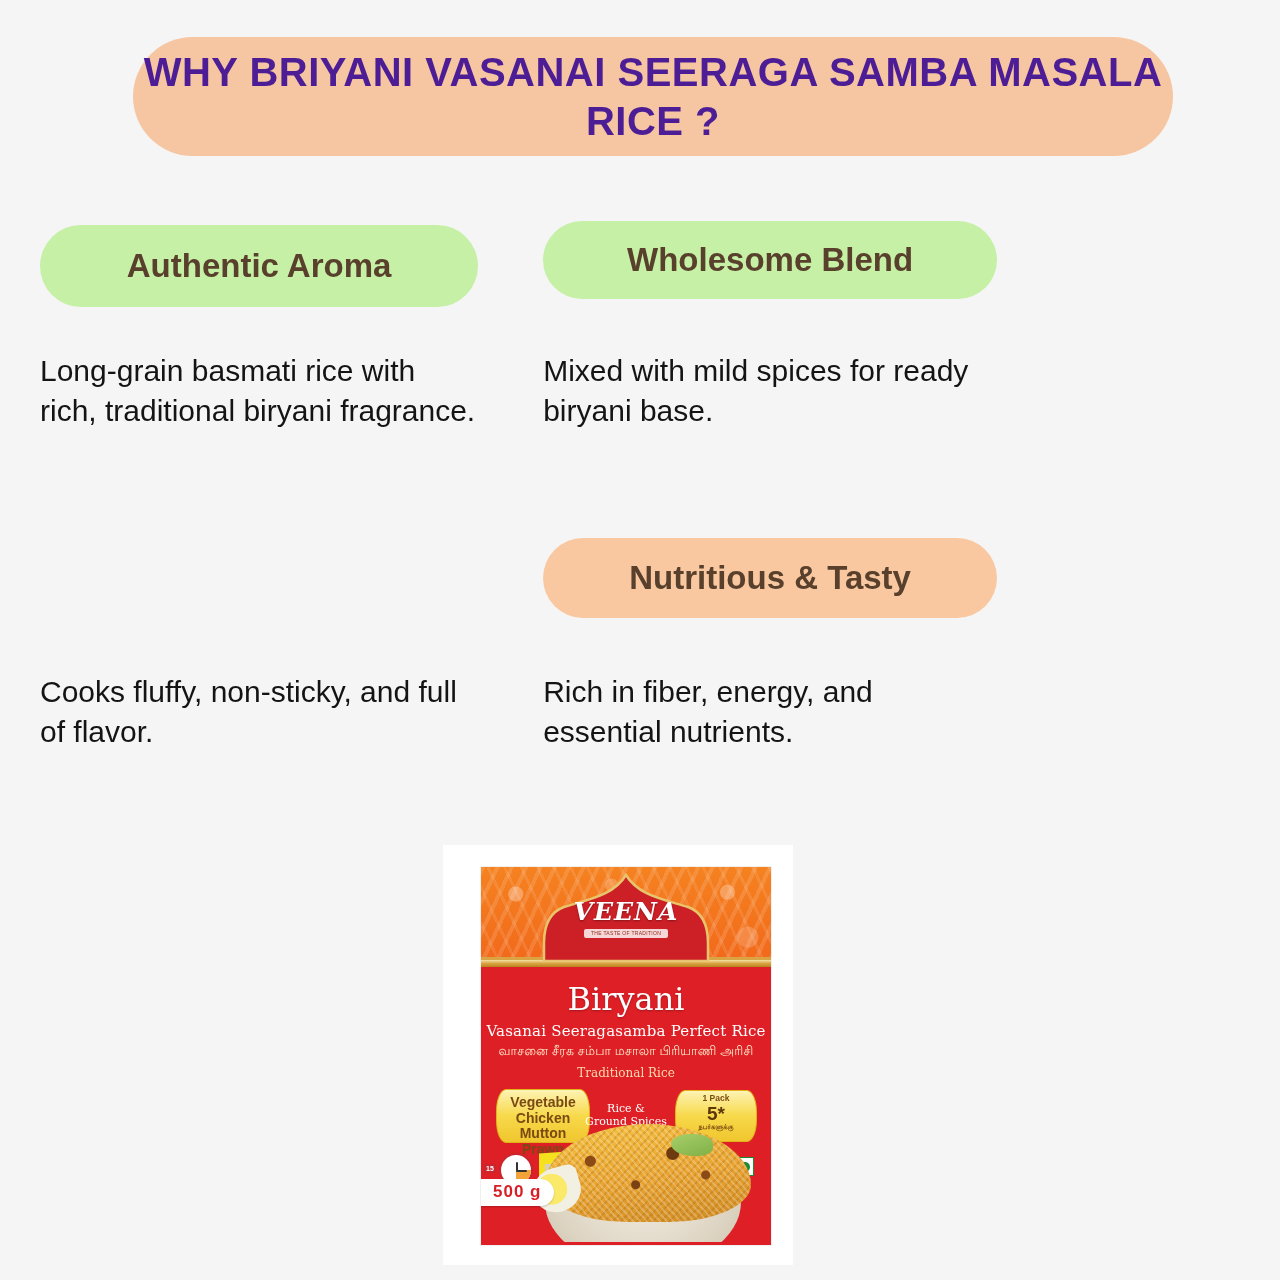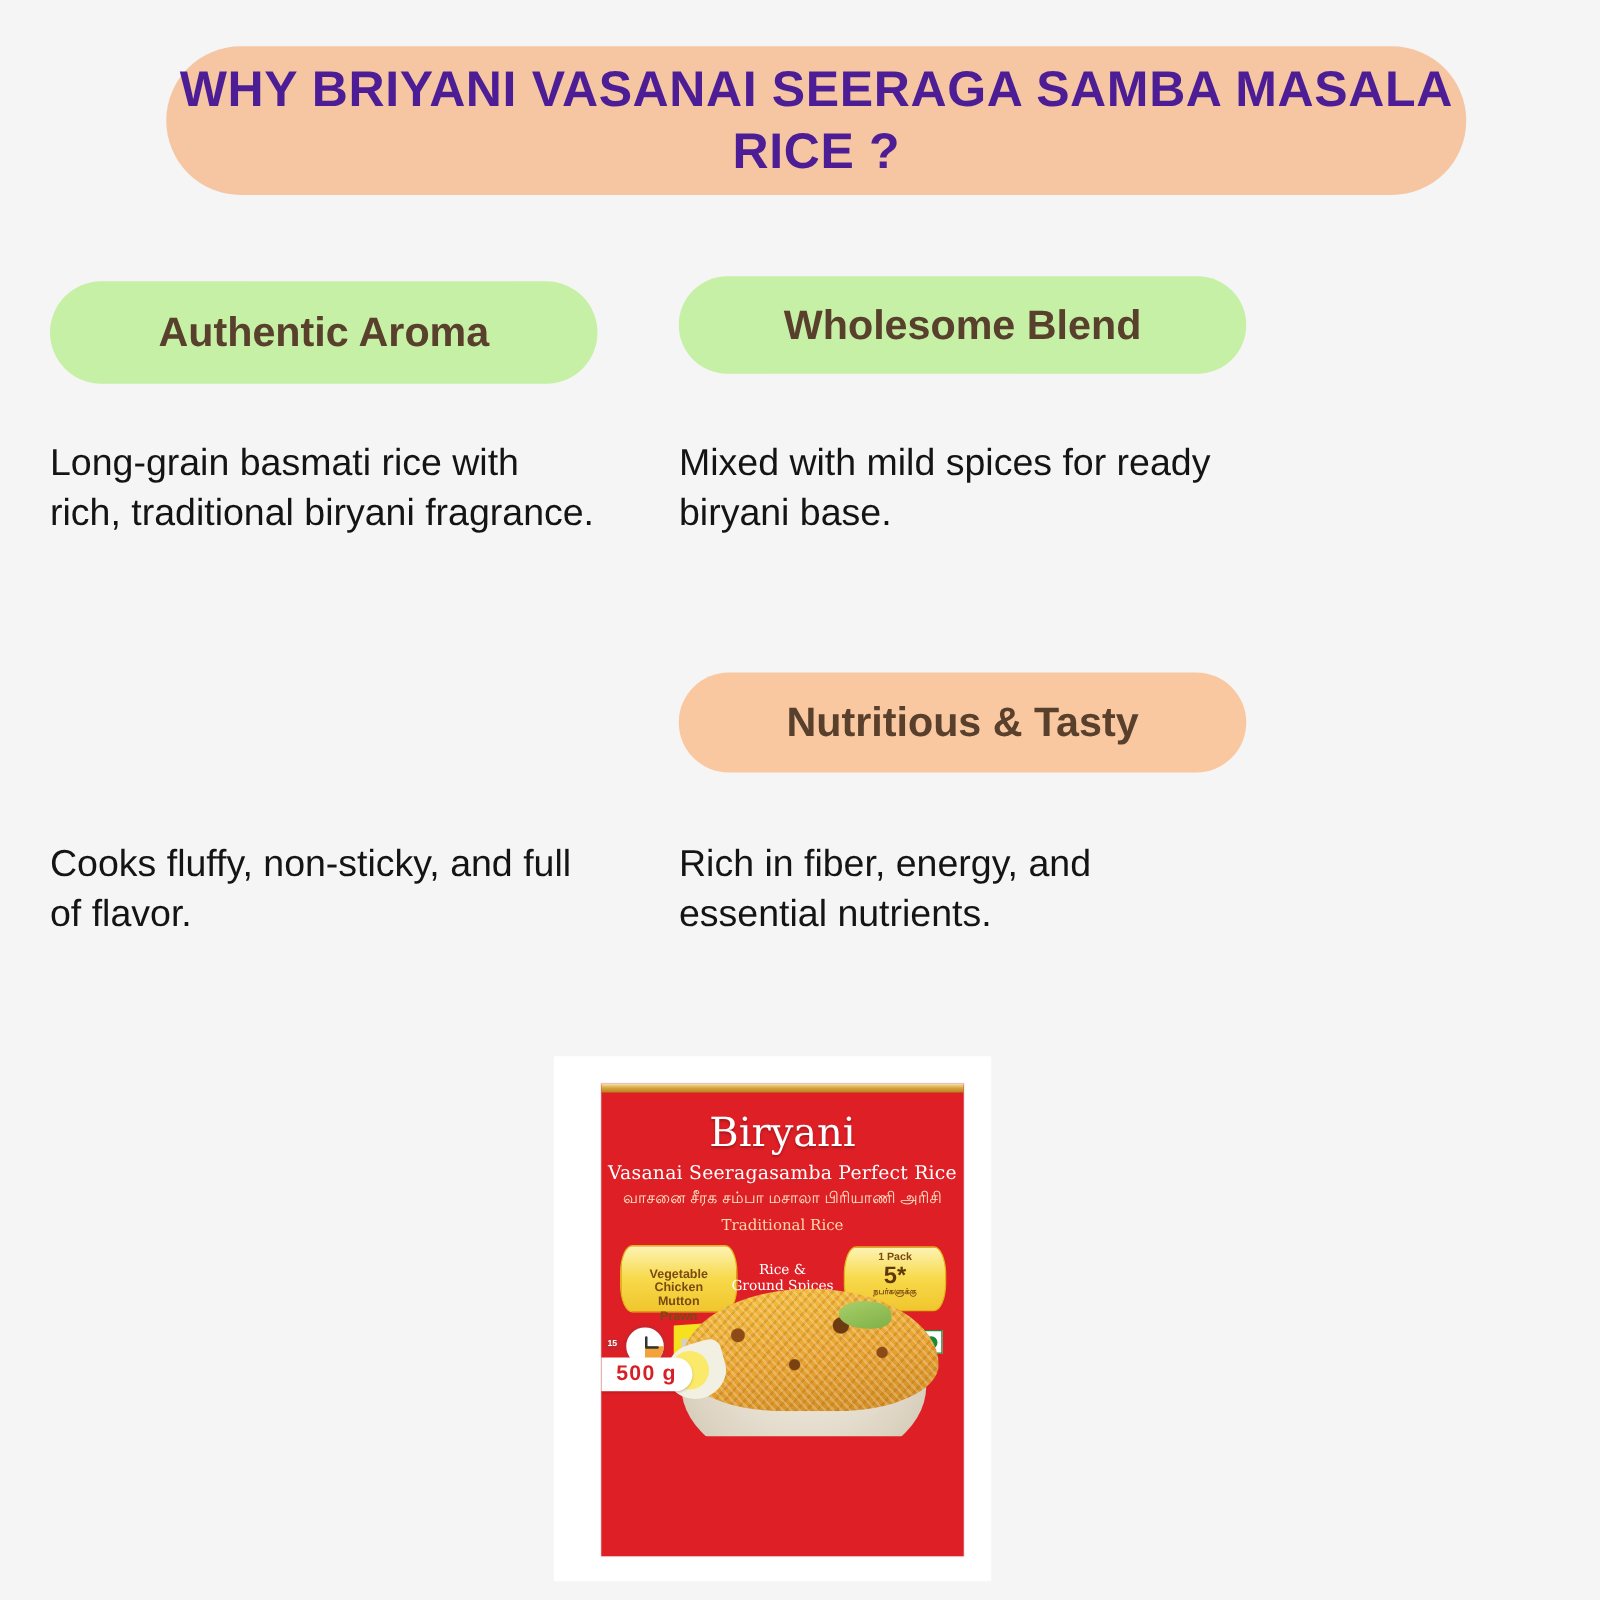--- a/index.html
+++ b/index.html
@@ -221,22 +221,22 @@
     position: absolute;
     background: linear-gradient(180deg, #fdf3b4 0%, #f7d94a 50%, #f0c62e 100%);
     border: 1px solid #e0b419;
     border-radius: 10px / 22px;
     text-align: center;
     color: #7a4a12;
     line-height: 1.12;
   }
   #badge-variants {
     left: 15px; top: 0; width: 94px; height: 54px;
-    font-size: 10px;
-    padding-top: 17px;
+    font-size: 14px;
+    padding-top: 5px;
     font-weight: 700;
   }
   #badge-pack {
     right: 14px; top: 1px; width: 82px; height: 52px;
     font-size: 8.5px;
     padding-top: 3px;
     font-weight: 700;
   }
   #badge-pack-count {
     font-size: 19px;
@@ -406,20 +406,27 @@
       </div>
       <div class="feature-body">Rich in fiber, energy, and essential nutrients.</div>
     </div>
   </div>
 
 </div>
 
 <div id="product-image-panel">
   <div id="product-box">
 
+    <div id="box-header">
+      <svg id="box-arch" viewBox="0 0 168 88" preserveAspectRatio="none">
+        <path d="M84 2 C 96 22, 120 26, 146 34 C 160 39, 166 52, 166 70 L166 88 L2 88 L2 70 C2 52, 8 39, 22 34 C 48 26, 72 22, 84 2 Z" fill="#cc1f26" stroke="#e8c46a" stroke-width="2.5"></path>
+      </svg>
+      <div id="veena-logo">VEENA</div>
+      <div id="veena-tagline">THE TASTE OF TRADITION</div>
+    </div>
 
     <div id="gold-rule"></div>
 
     <div id="box-body">
       <div id="box-title">Biryani</div>
       <div id="box-subtitle">Vasanai Seeragasamba Perfect Rice</div>
       <div id="box-tamil">வாசனை சீரக சம்பா மசாலா பிரியாணி அரிசி</div>
       <div id="box-traditional">Traditional Rice</div>
 
       <div id="badge-row">

